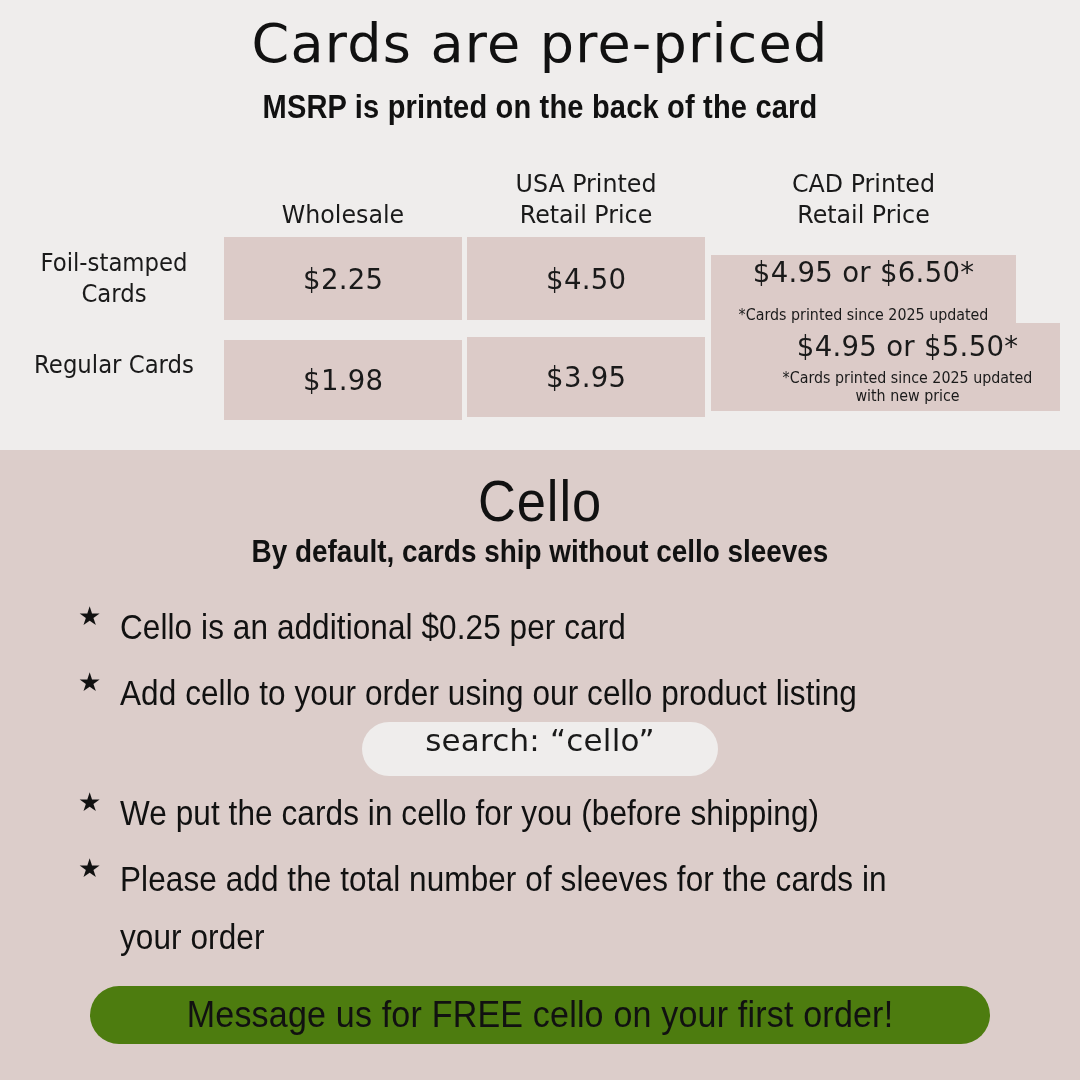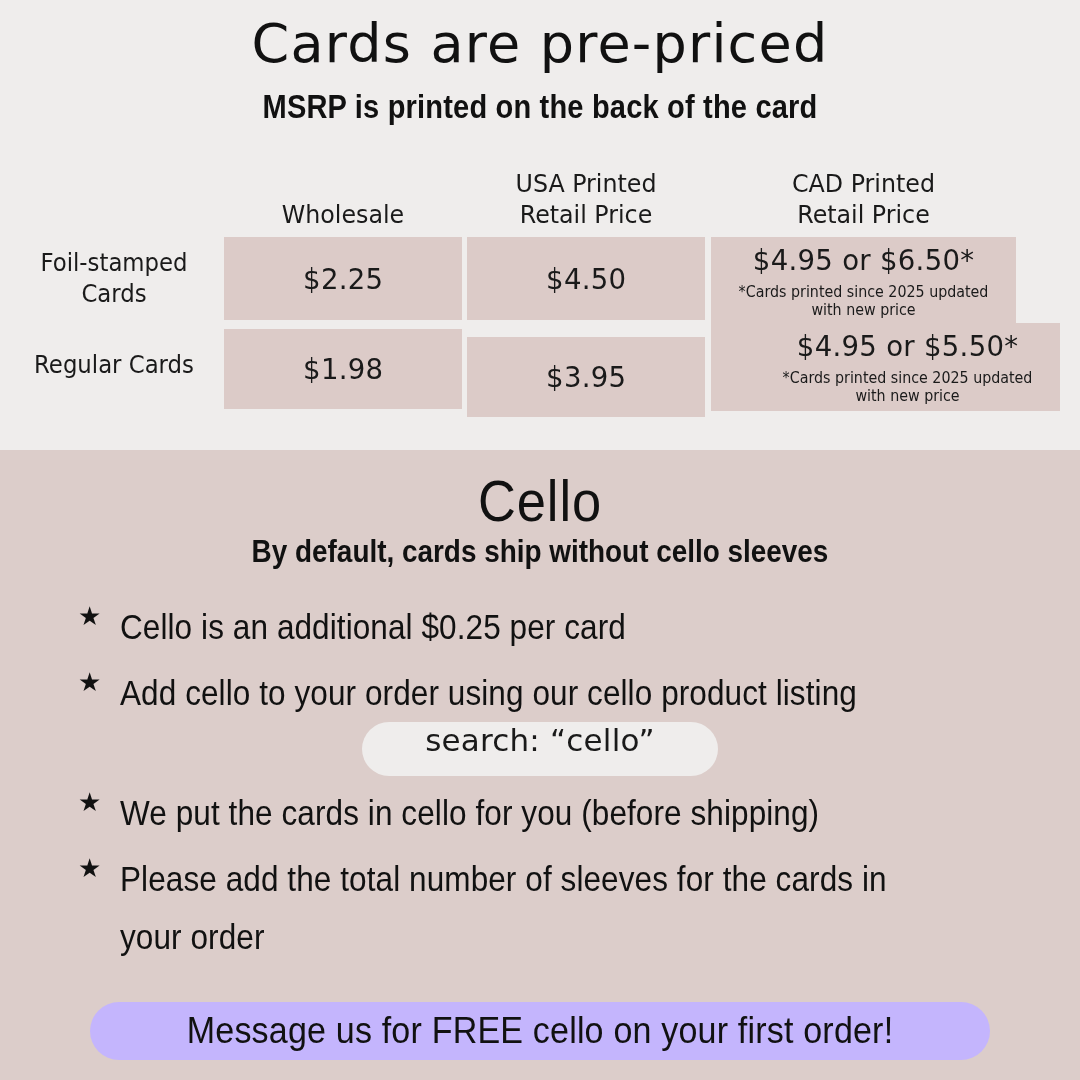--- a/index.html
+++ b/index.html
@@ -114,23 +114,23 @@
   .cell .note {
     font-size: 15px;
     line-height: 1.22;
     text-align: center;
     margin-top: 6px;
     transform: scaleX(0.95);
   }
   
   .cell.r1c1 { left: 224px;  top: 77px;  width: 238px; height: 83px; }
   .cell.r1c2 { left: 467px;  top: 77px;  width: 238px; height: 83px; }
-  .cell.r1c3 { left: 711px;  top: 77px;  width: 305px; height: 88px; }
-  
-  .cell.r2c1 { left: 224px;  top: 169px; width: 238px; height: 80px; }
+  .cell.r1c3 { left: 711px;  top: 95px;  width: 305px; height: 88px; justify-content: space-between; }
+  
+  .cell.r2c1 { left: 224px;  top: 180px; width: 238px; height: 80px; }
   .cell.r2c2 { left: 467px;  top: 177px; width: 238px; height: 80px; }
   .cell.r2c3 { left: 711px;  top: 163px; width: 305px; height: 88px; padding-left: 44px; }
 
   
   .bottom-section {
     position: absolute;
     left: 0; top: 450px;
     width: 1080px;
     height: 630px;
     background: #dccdca;
@@ -207,25 +207,24 @@
     letter-spacing: 0.2px;
   }
 
   .cta-banner {
     position: absolute;
     left: 90px;
     top: 986px;
     width: 900px;
     height: 58px;
     border-radius: 29px;
-    background: #c4b5fd;
+    background: #4d7c0f;
     display: flex;
     align-items: center;
     justify-content: center;
-    margin-top: 16px;
   }
   .cta-text {
     font-family: "Liberation Sans Narrow", "Liberation Sans", sans-serif;
     font-weight: 400;
     font-size: 37px;
     letter-spacing: 0.2px;
     transform: scaleX(0.92);
     color: #111111;
   }
 </style>

